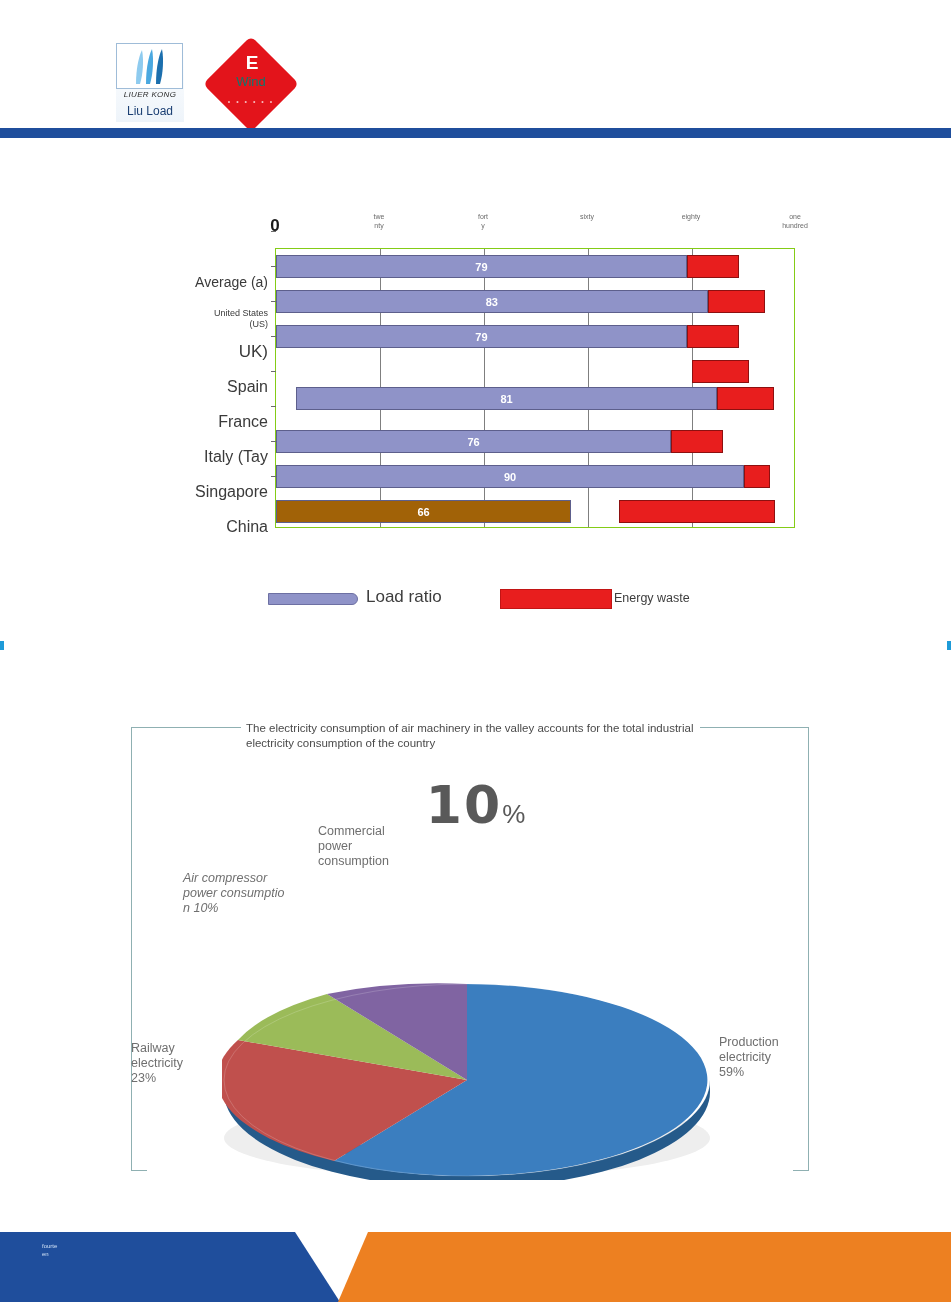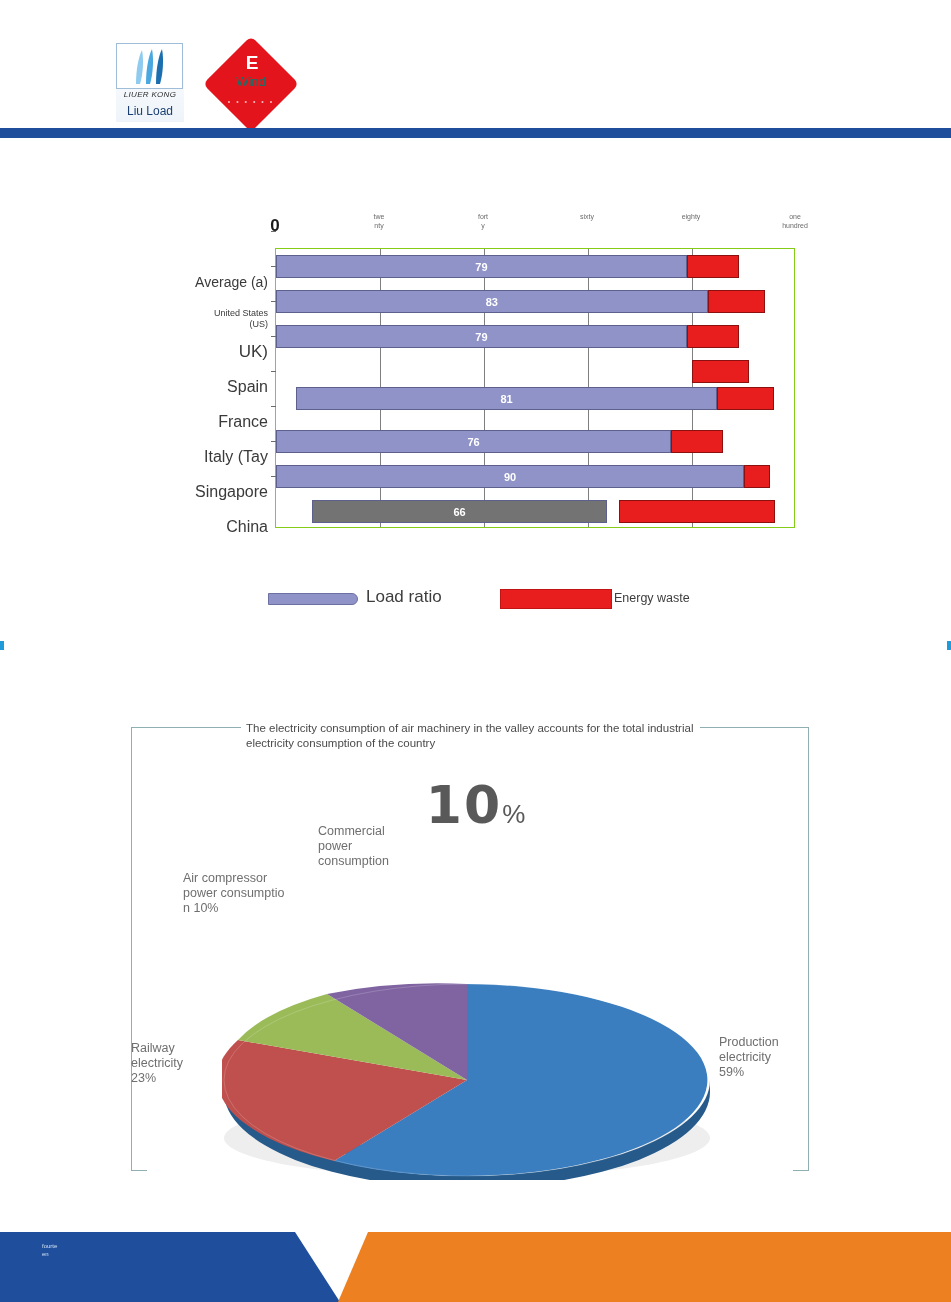--- a/index.html
+++ b/index.html
@@ -384,21 +384,21 @@
           </div>
           <div class="bar-seg bar-waste" style="left: 395.2px; width: 52px; background: rgb(232, 30, 30);"></div>
         </div>
         <div class="bar-row" style="top: 216px; width: 520px;">
           <div class="bar-seg bar-load" style="width: 468px; background: rgb(143, 147, 200);">
             <div class="bar-value">90</div>
           </div>
           <div class="bar-seg bar-waste" style="left: 468px; width: 26px; background: rgb(232, 30, 30);"></div>
         </div>
         <div class="bar-row" style="top: 251px; width: 520px;">
-          <div class="bar-seg bar-load" style="width: 295px; background: #737373; margin-left: 36px;">
+          <div class="bar-seg bar-load" style="width: 295px; background: #a16207;">
             <div class="bar-value">66</div>
           </div>
           <div class="bar-seg bar-waste" style="left: 343.2px; width: 156px; background: rgb(232, 30, 30);"></div>
         </div>
       </div>
 
     <div id="bar-legend">
       <div class="legend-item" style="left:268px; top:0; width:200px;">
         <div class="legend-swatch-load"></div>
         <div class="legend-label" style="left:98px; top:2px; font-size:17px;">Load ratio</div>
@@ -451,21 +451,21 @@
 
       <path d="M245 200 L105 114 A243 96 0 0 1 245 104 Z" fill="#8064a2"></path>
 
       <ellipse cx="245" cy="200" rx="243" ry="96" fill="none" stroke="#ffffff" stroke-opacity="0.18" stroke-width="1"></ellipse>
     </svg>
   </div>
 
   <div class="pie-label" style="left:318px; top:824px; width:140px;">Commercial
 power
 consumption</div>
-  <div class="pie-label" style="left:183px; top:871px; width:140px;">Air compressor
+  <div class="pie-label" style="left:183px; top:871px; width:140px;font-style:italic;">Air compressor
 power consumptio
 n 10%</div>
   <div class="pie-label" style="left:131px; top:1041px; width:100px;">Railway
 electricity
 23%</div>
   <div class="pie-label" style="left:719px; top:1035px; width:110px;">Production
 electricity
 59%</div>
 
   <div id="footer">

